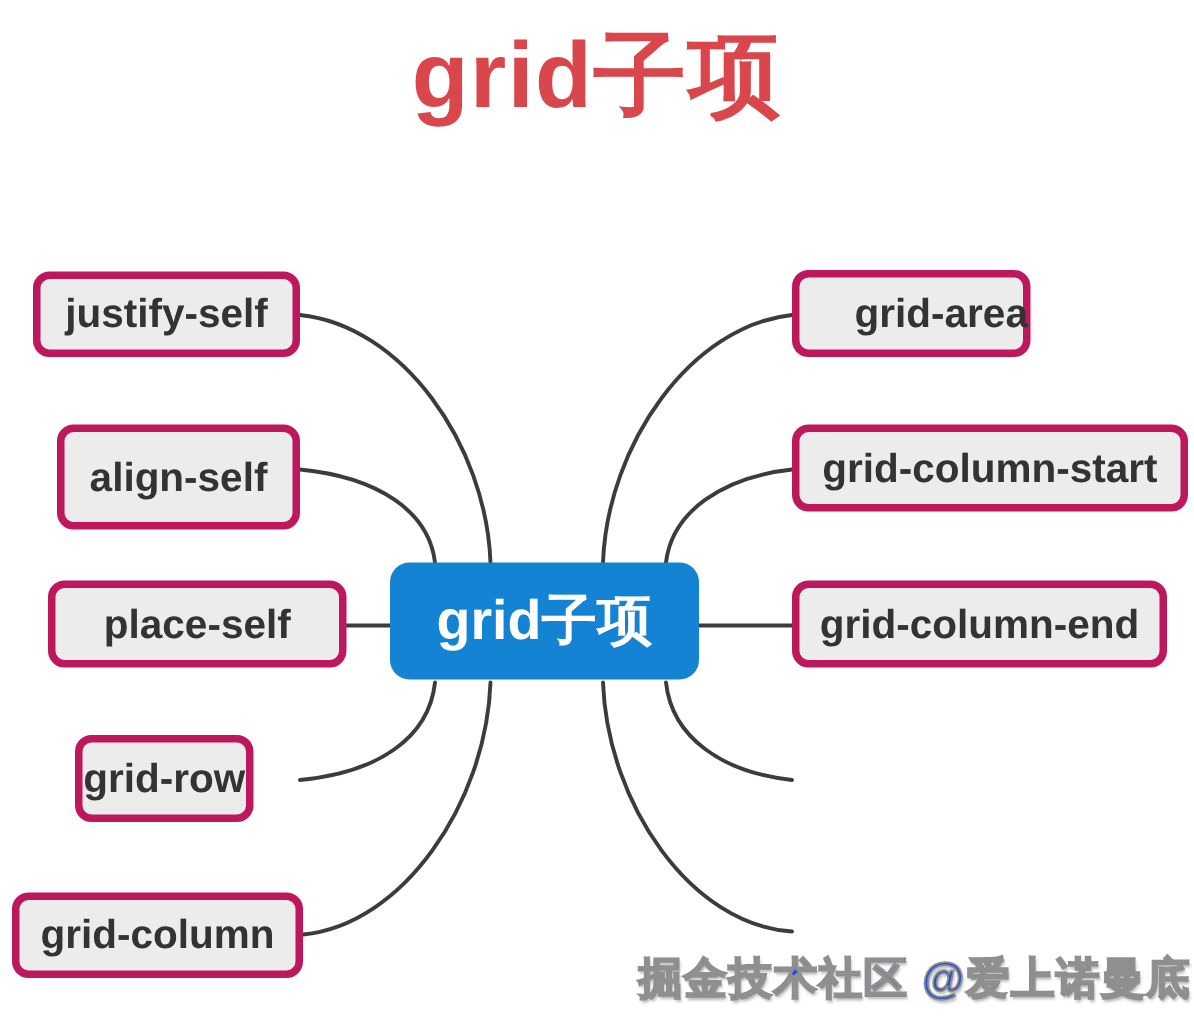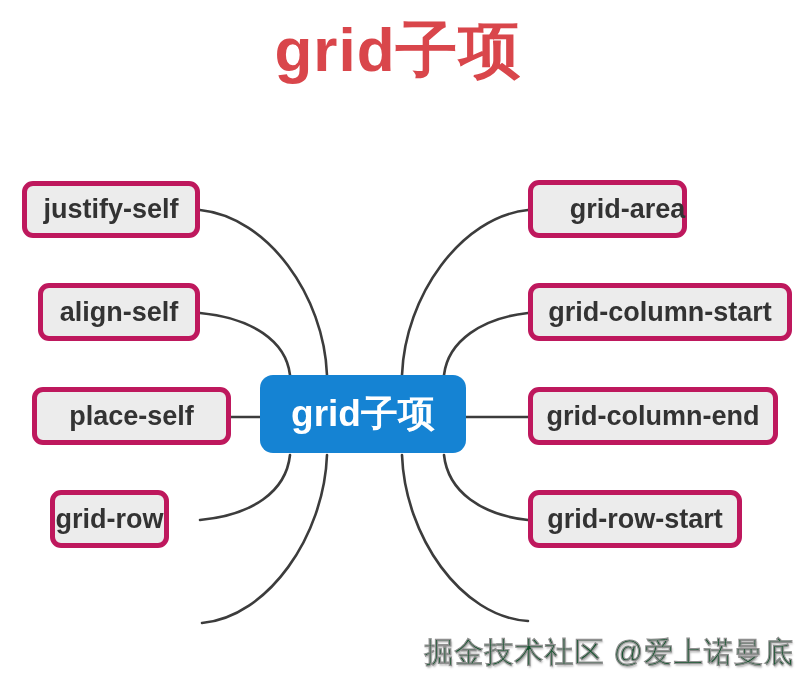--- a/index.html
+++ b/index.html
@@ -72,23 +72,23 @@
     font-weight: 800;
     color: #ffffff;
     white-space: nowrap;
   }
   .watermark {
     position: absolute;
     z-index: 3;
     top: 633px;
     right: 2px;
     font-size: 29px;
-    font-weight: 400;
+    font-weight: 700;
     letter-spacing: 1px;
-    color: #14532d;
+    color: #1d4ed8;
     -webkit-text-stroke: 1.2px #8f8f8f;
     text-shadow: 1px 2px 2px rgba(90,90,90,0.45);
     white-space: nowrap;
   }
 </style>
 </head>
 <body>
 
 <div class="canvas">
 
@@ -107,38 +107,38 @@
     <path d="M402,455 C405,536 461,617 528,621"></path>
   </svg>
 
   <div class="central-node">
     <span>grid子项</span>
   </div>
 
   <div class="node" style="left:22px; top:181px; width:178px; height:57px;">
     <span>justify-self</span>
   </div>
-  <div class="node" style="left:38px; top:283px; width:162px; height:58px;text-align:right;">
+  <div class="node" style="left:38px; top:283px; width:162px; height:70px;text-align:right;">
     <span>align-self</span>
   </div>
   <div class="node" style="left:32px; top:387px; width:199px; height:58px;">
     <span>place-self</span>
   </div>
   <div class="node" style="left:50px; top:490px; width:119px; height:58px;">
     <span>grid-row</span>
+  </div>
+  <div class="node" style="left:8px; top:595px; width:194px; height:57px;">
+    <span>grid-column</span>
   </div>
 
   <div class="node" style="left:528px; top:180px; width:159px; height:58px;padding-left:40px;">
     <span>grid-area</span>
   </div>
   <div class="node" style="left:528px; top:283px; width:264px; height:58px;">
     <span>grid-column-start</span>
   </div>
   <div class="node" style="left:528px; top:387px; width:250px; height:58px;">
     <span>grid-column-end</span>
   </div>
-  <div class="node" style="left:528px; top:490px; width:214px; height:58px;">
-    <span>grid-row-start</span>
-  </div>
 
   <div class="watermark">掘金技术社区 @爱上诺曼底</div>
 
 </div>
 
 </body></html>

